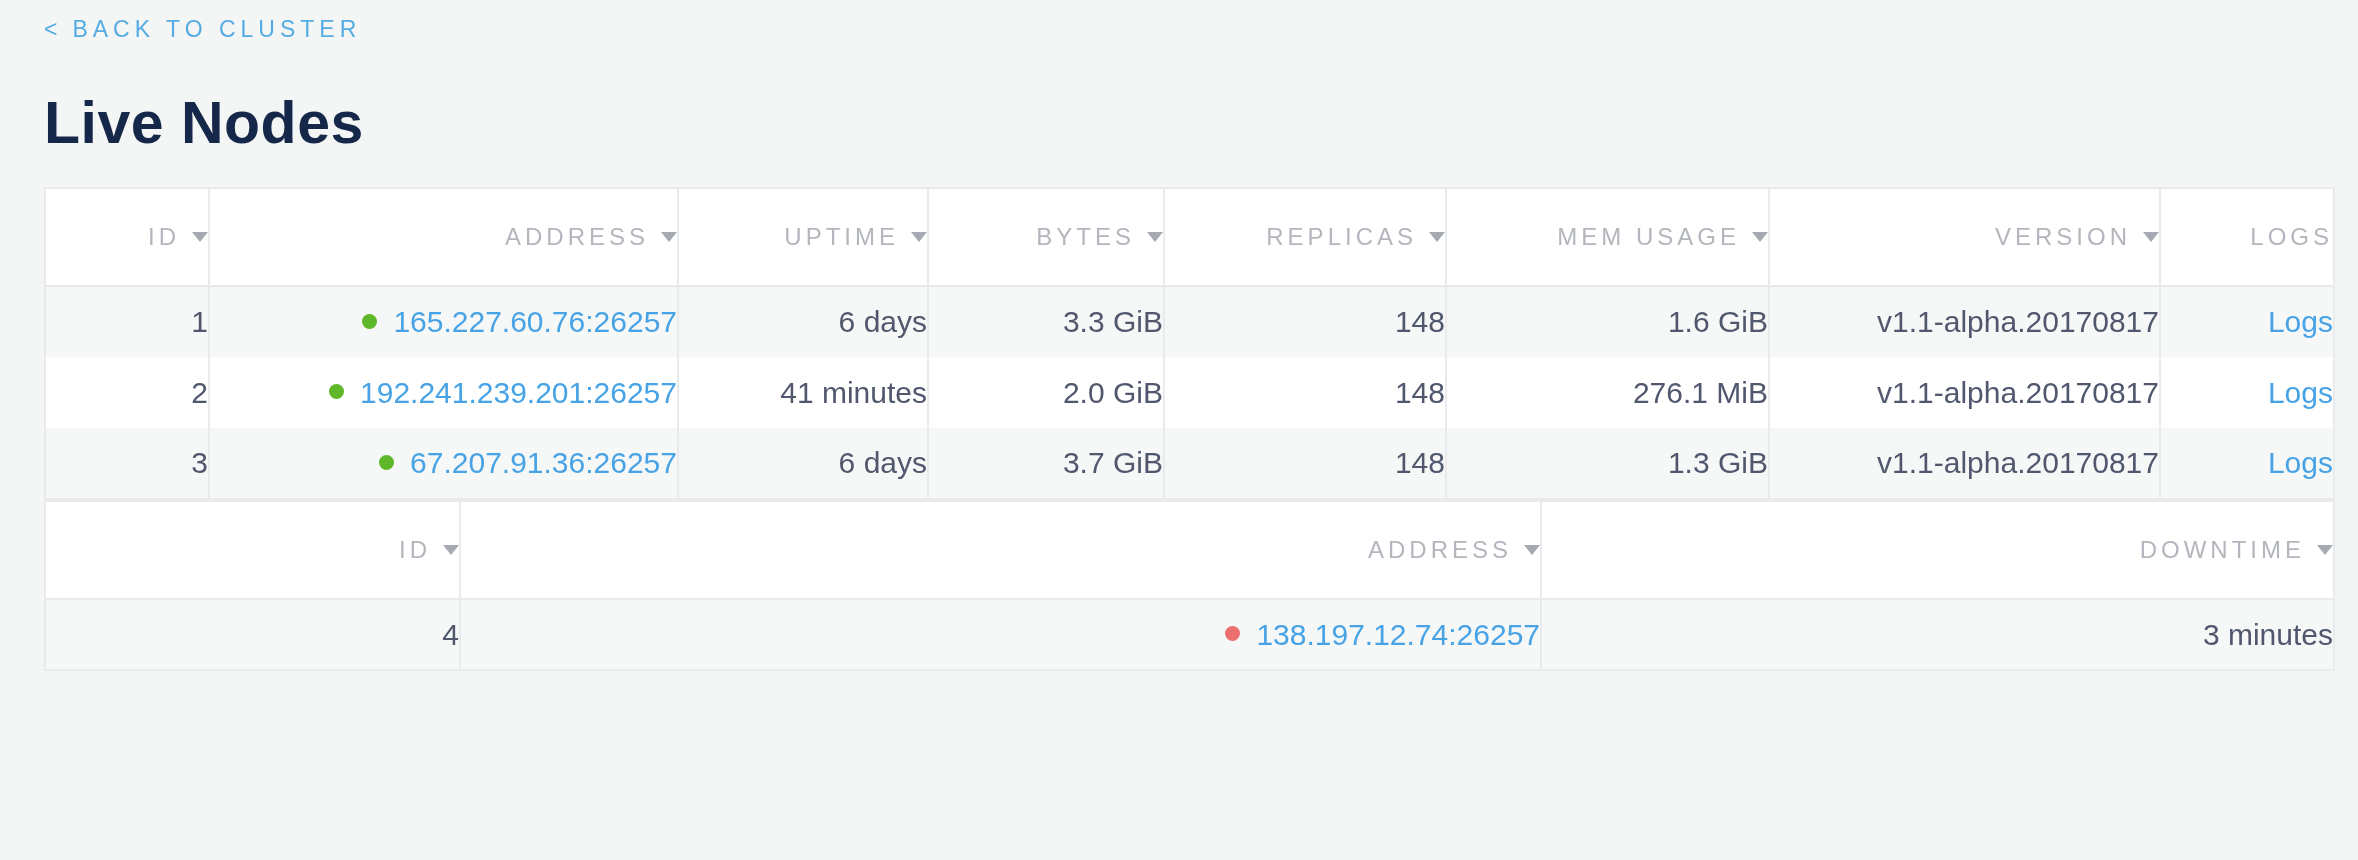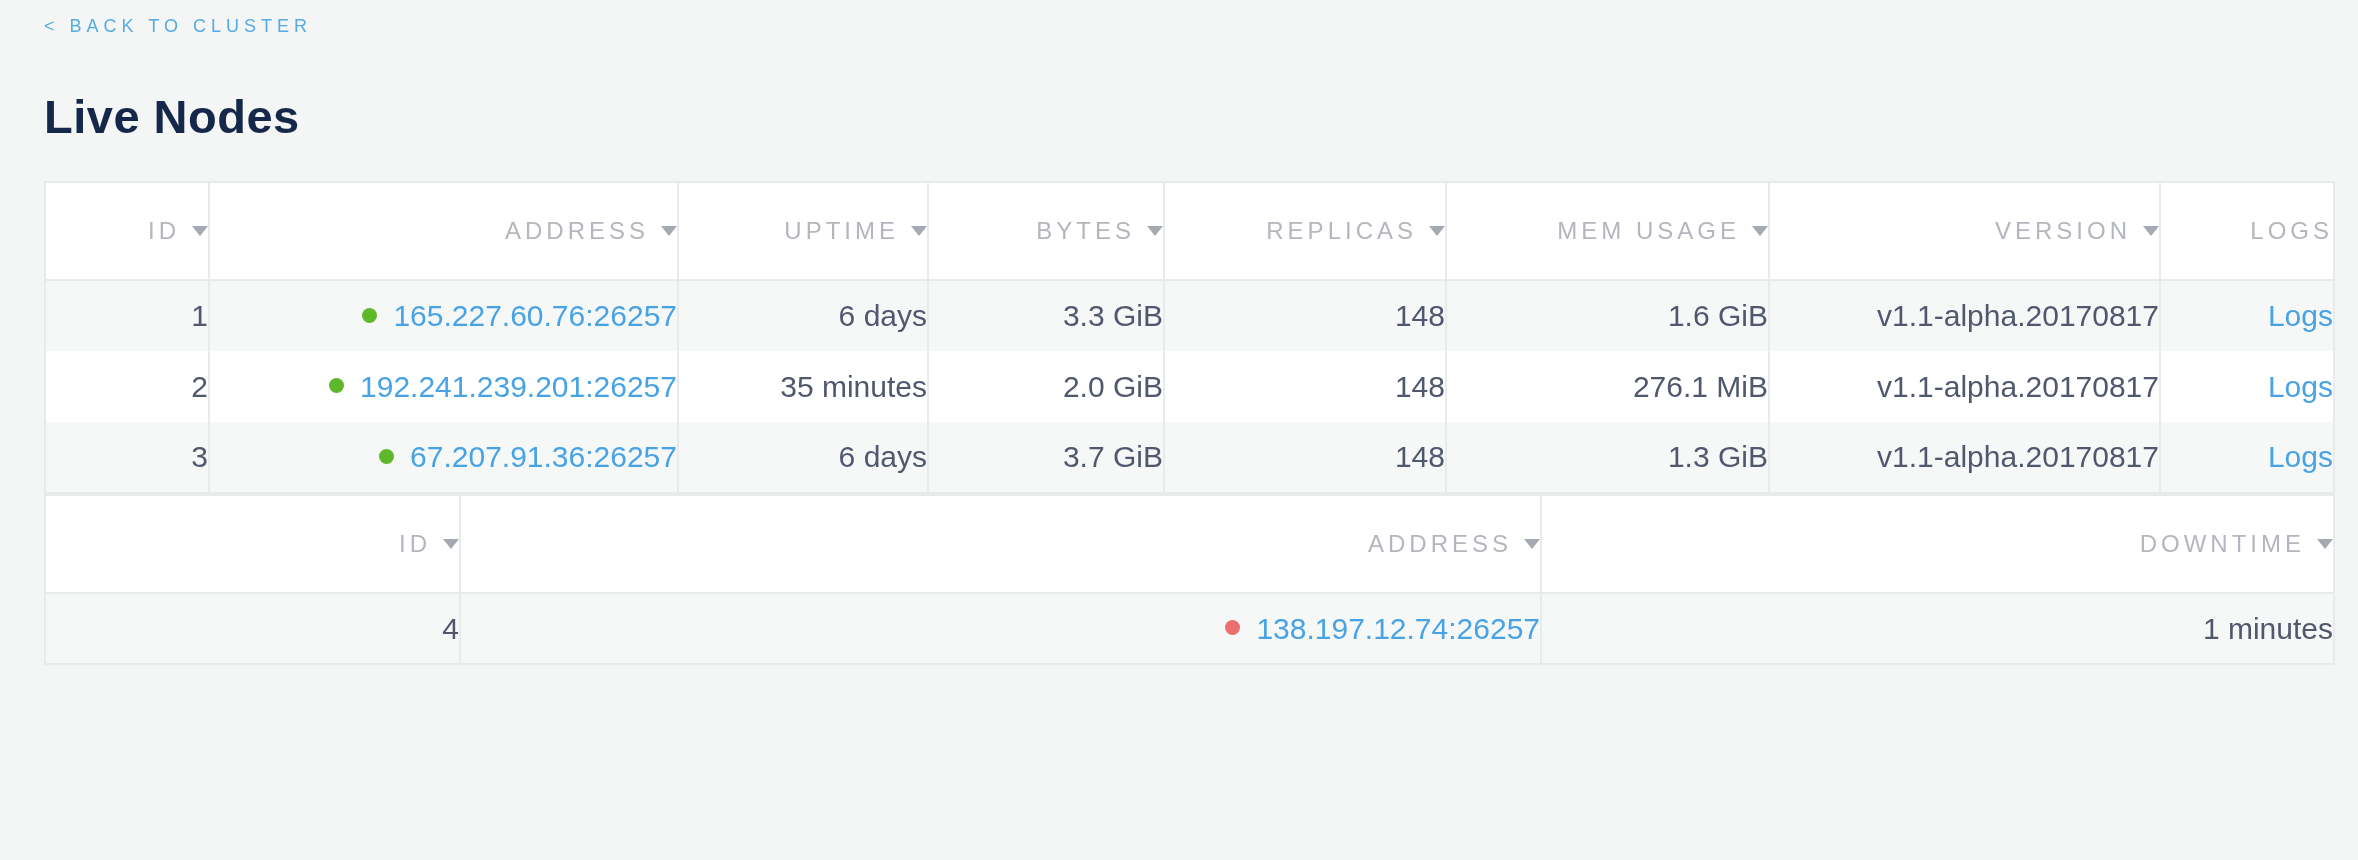--- a/index.html
+++ b/index.html
@@ -23,31 +23,31 @@
     font-family: "Liberation Sans", "DejaVu Sans", sans-serif;
     color: var(--cell-text);
   }
   .screen {
     width: 2358px;
     height: 860px;
     padding: 16px 25px 0 44px;
   }
   .back-link {
     display: inline-block;
-    font-size: 18px;
+    font-size: 23px;
     font-weight: 500;
     letter-spacing: 5px;
     color: var(--back-link-blue);
     text-decoration: none;
     cursor: pointer;
   }
   .back-link .chev { margin-right: 10px; }
   h1.section-title {
     margin: 52px 0 36px 0;
-    font-size: 47px;
+    font-size: 59px;
     line-height: 56px;
     font-weight: 700;
     color: var(--heading-text);
     letter-spacing: 0.5px;
   }
   h1.section-title.dead { margin-top: 54px; }
   table.nodes-table {
     table-layout: fixed;
     border-collapse: collapse;
     width: 2289px;
@@ -150,21 +150,21 @@
         <td>6 days</td>
         <td>3.3 GiB</td>
         <td>148</td>
         <td>1.6 GiB</td>
         <td>v1.1-alpha.20170817</td>
         <td><a class="cell-link">Logs</a></td>
       </tr>
       <tr>
         <td>2</td>
         <td><span class="dot dot-live"></span><a class="cell-link">192.241.239.201:26257</a></td>
-        <td>35 minutes</td>
+        <td>41 minutes</td>
         <td>2.0 GiB</td>
         <td>148</td>
         <td>276.1 MiB</td>
         <td>v1.1-alpha.20170817</td>
         <td><a class="cell-link">Logs</a></td>
       </tr>
       <tr>
         <td>3</td>
         <td><span class="dot dot-live"></span><a class="cell-link">67.207.91.36:26257</a></td>
         <td>6 days</td>
@@ -188,18 +188,18 @@
       <tr>
         <th><span>ID</span><span class="sort-caret"></span></th>
         <th><span>ADDRESS</span><span class="sort-caret"></span></th>
         <th><span>DOWNTIME</span><span class="sort-caret"></span></th>
       </tr>
     </thead>
     <tbody>
       <tr>
         <td>4</td>
         <td><span class="dot dot-dead"></span><a class="cell-link">138.197.12.74:26257</a></td>
-        <td>1 minutes</td>
+        <td>3 minutes</td>
       </tr>
     </tbody>
   </table>
 
 </div>
 
 </body></html>

